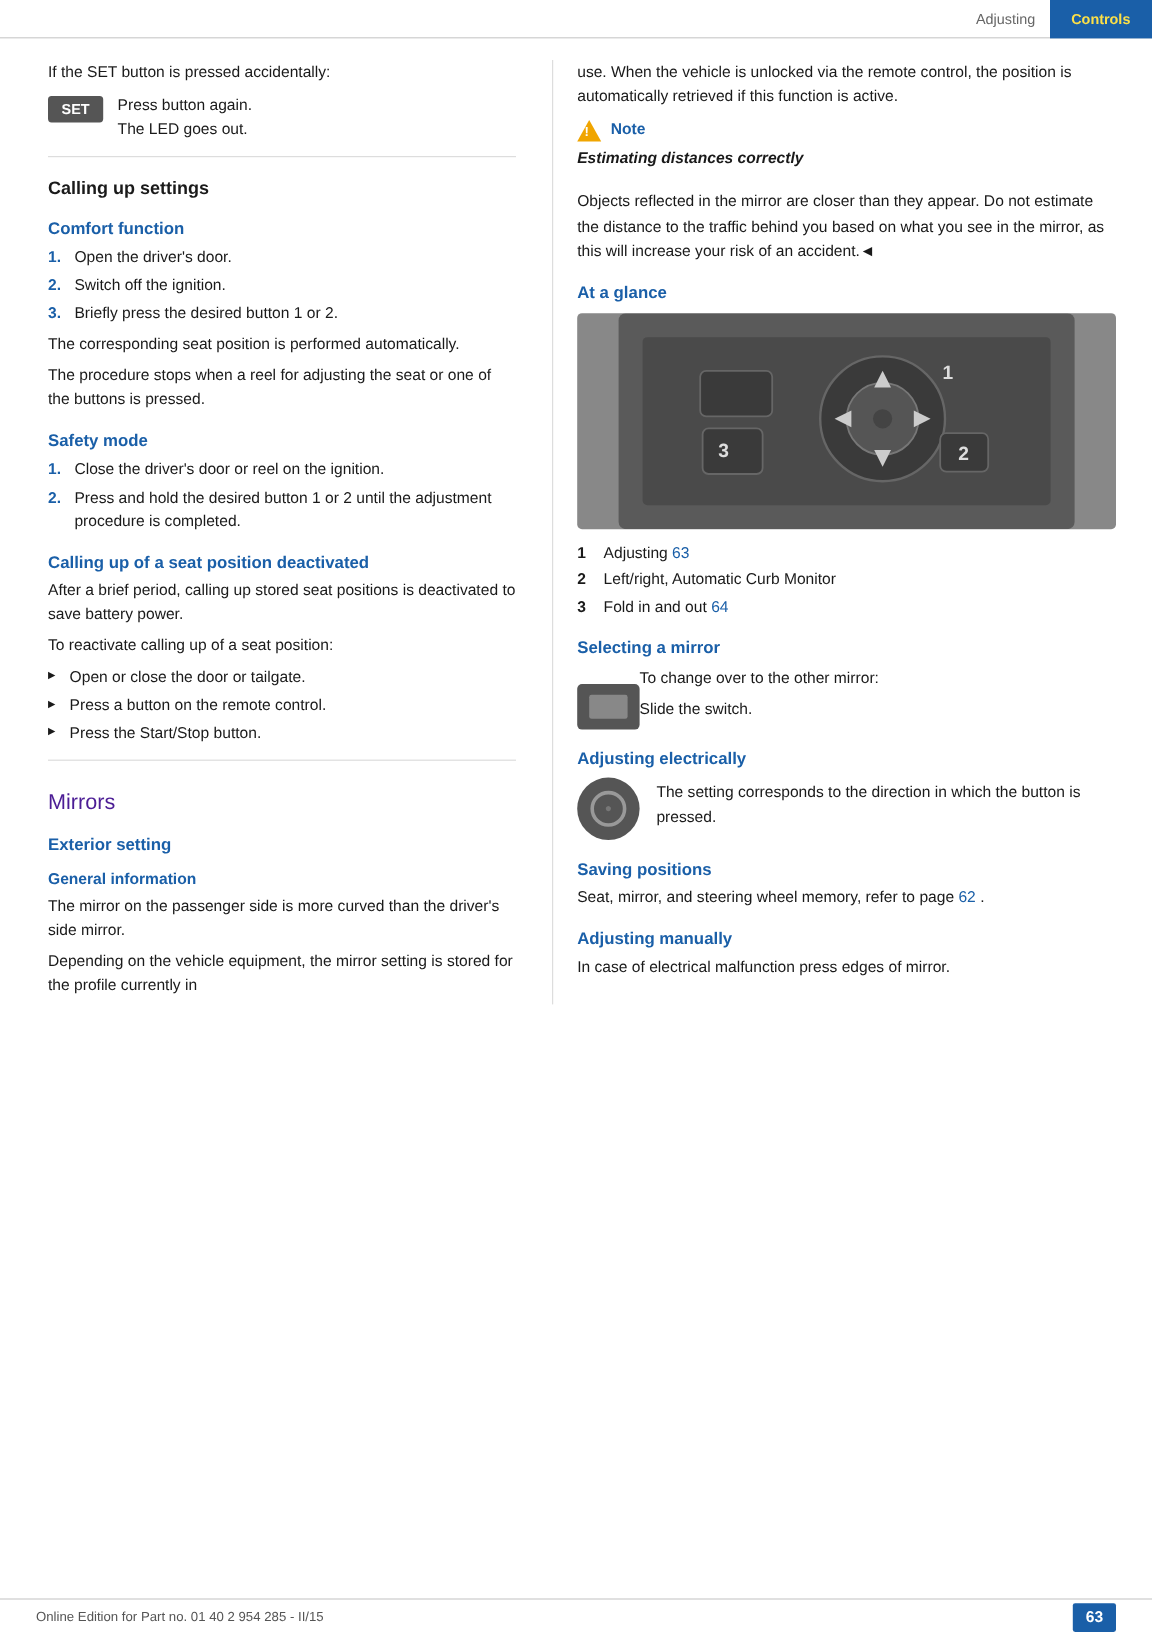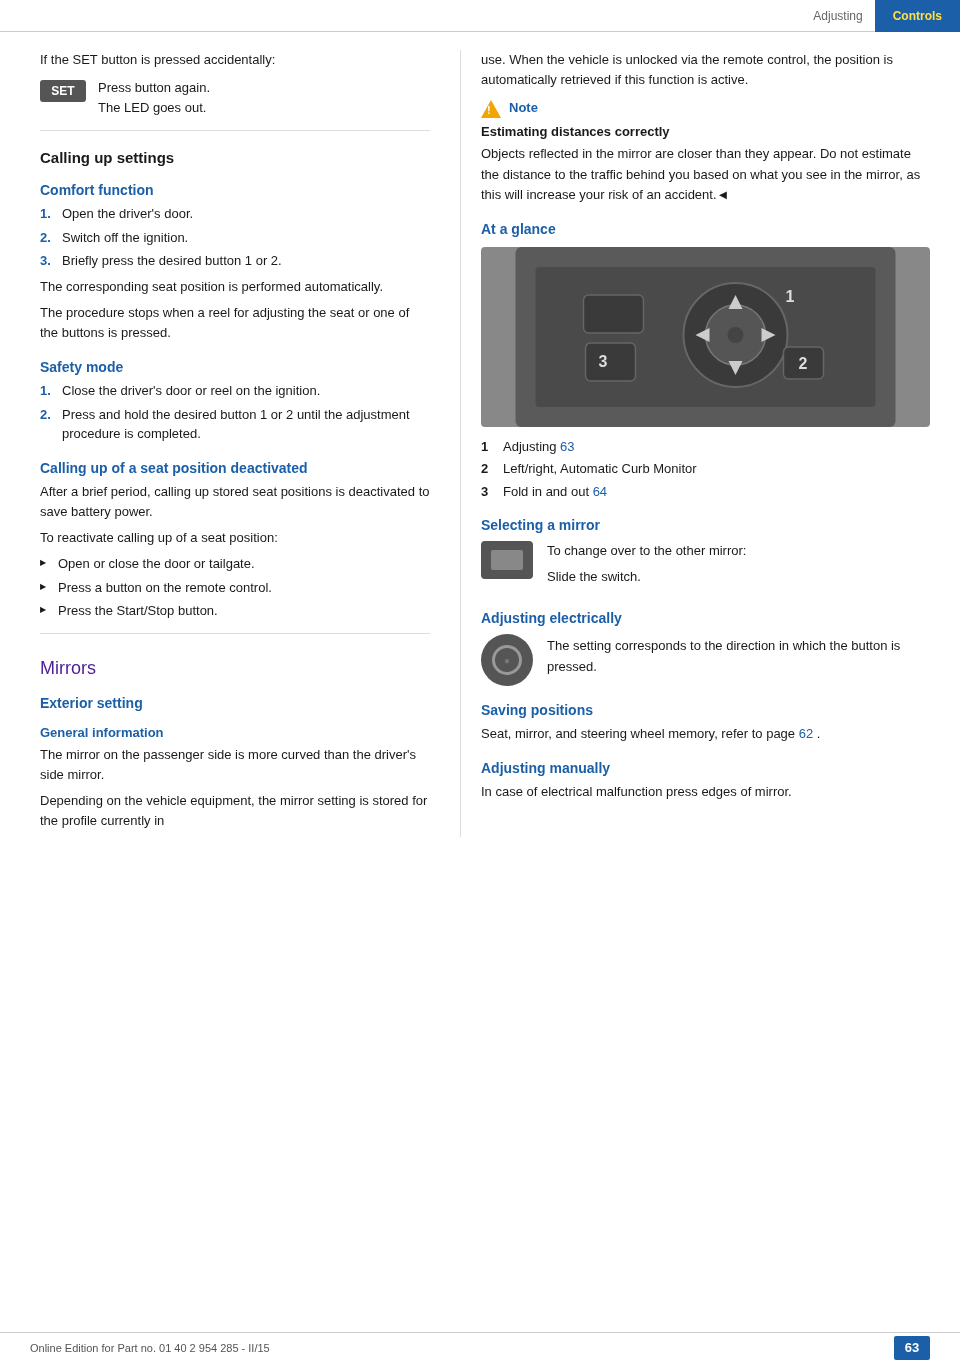--- a/index.html
+++ b/index.html
@@ -173,21 +173,22 @@
       font-weight: bold;
       font-size: 11px;
     }
     .note-body {
       font-size: 13px;
       line-height: 1.55;
     }
     .note-body .note-title-text {
       font-weight: bold;
       display: block;
-      margin-bottom: 2px;
+      margin-bottom: 16px;
+      font-style: italic;
     }
 
     
     .mirror-image {
       width: 100%;
       height: 180px;
       background: #888;
       border-radius: 4px;
       margin: 10px 0 10px 0;
       position: relative;
@@ -218,22 +219,21 @@
       color: #1a1a1a;
     }
     .legend-link {
       color: #1a5fa8;
       text-decoration: none;
     }
 
     
     .switch-row {
       display: flex;
-      align-items: flex-start;
-      gap: 14px;
+      align-items: flex-end;
       margin: 8px 0 8px 0;
     }
     .switch-box {
       width: 52px;
       height: 38px;
       background: #555;
       border-radius: 4px;
       flex-shrink: 0;
       display: flex;
       align-items: center;

